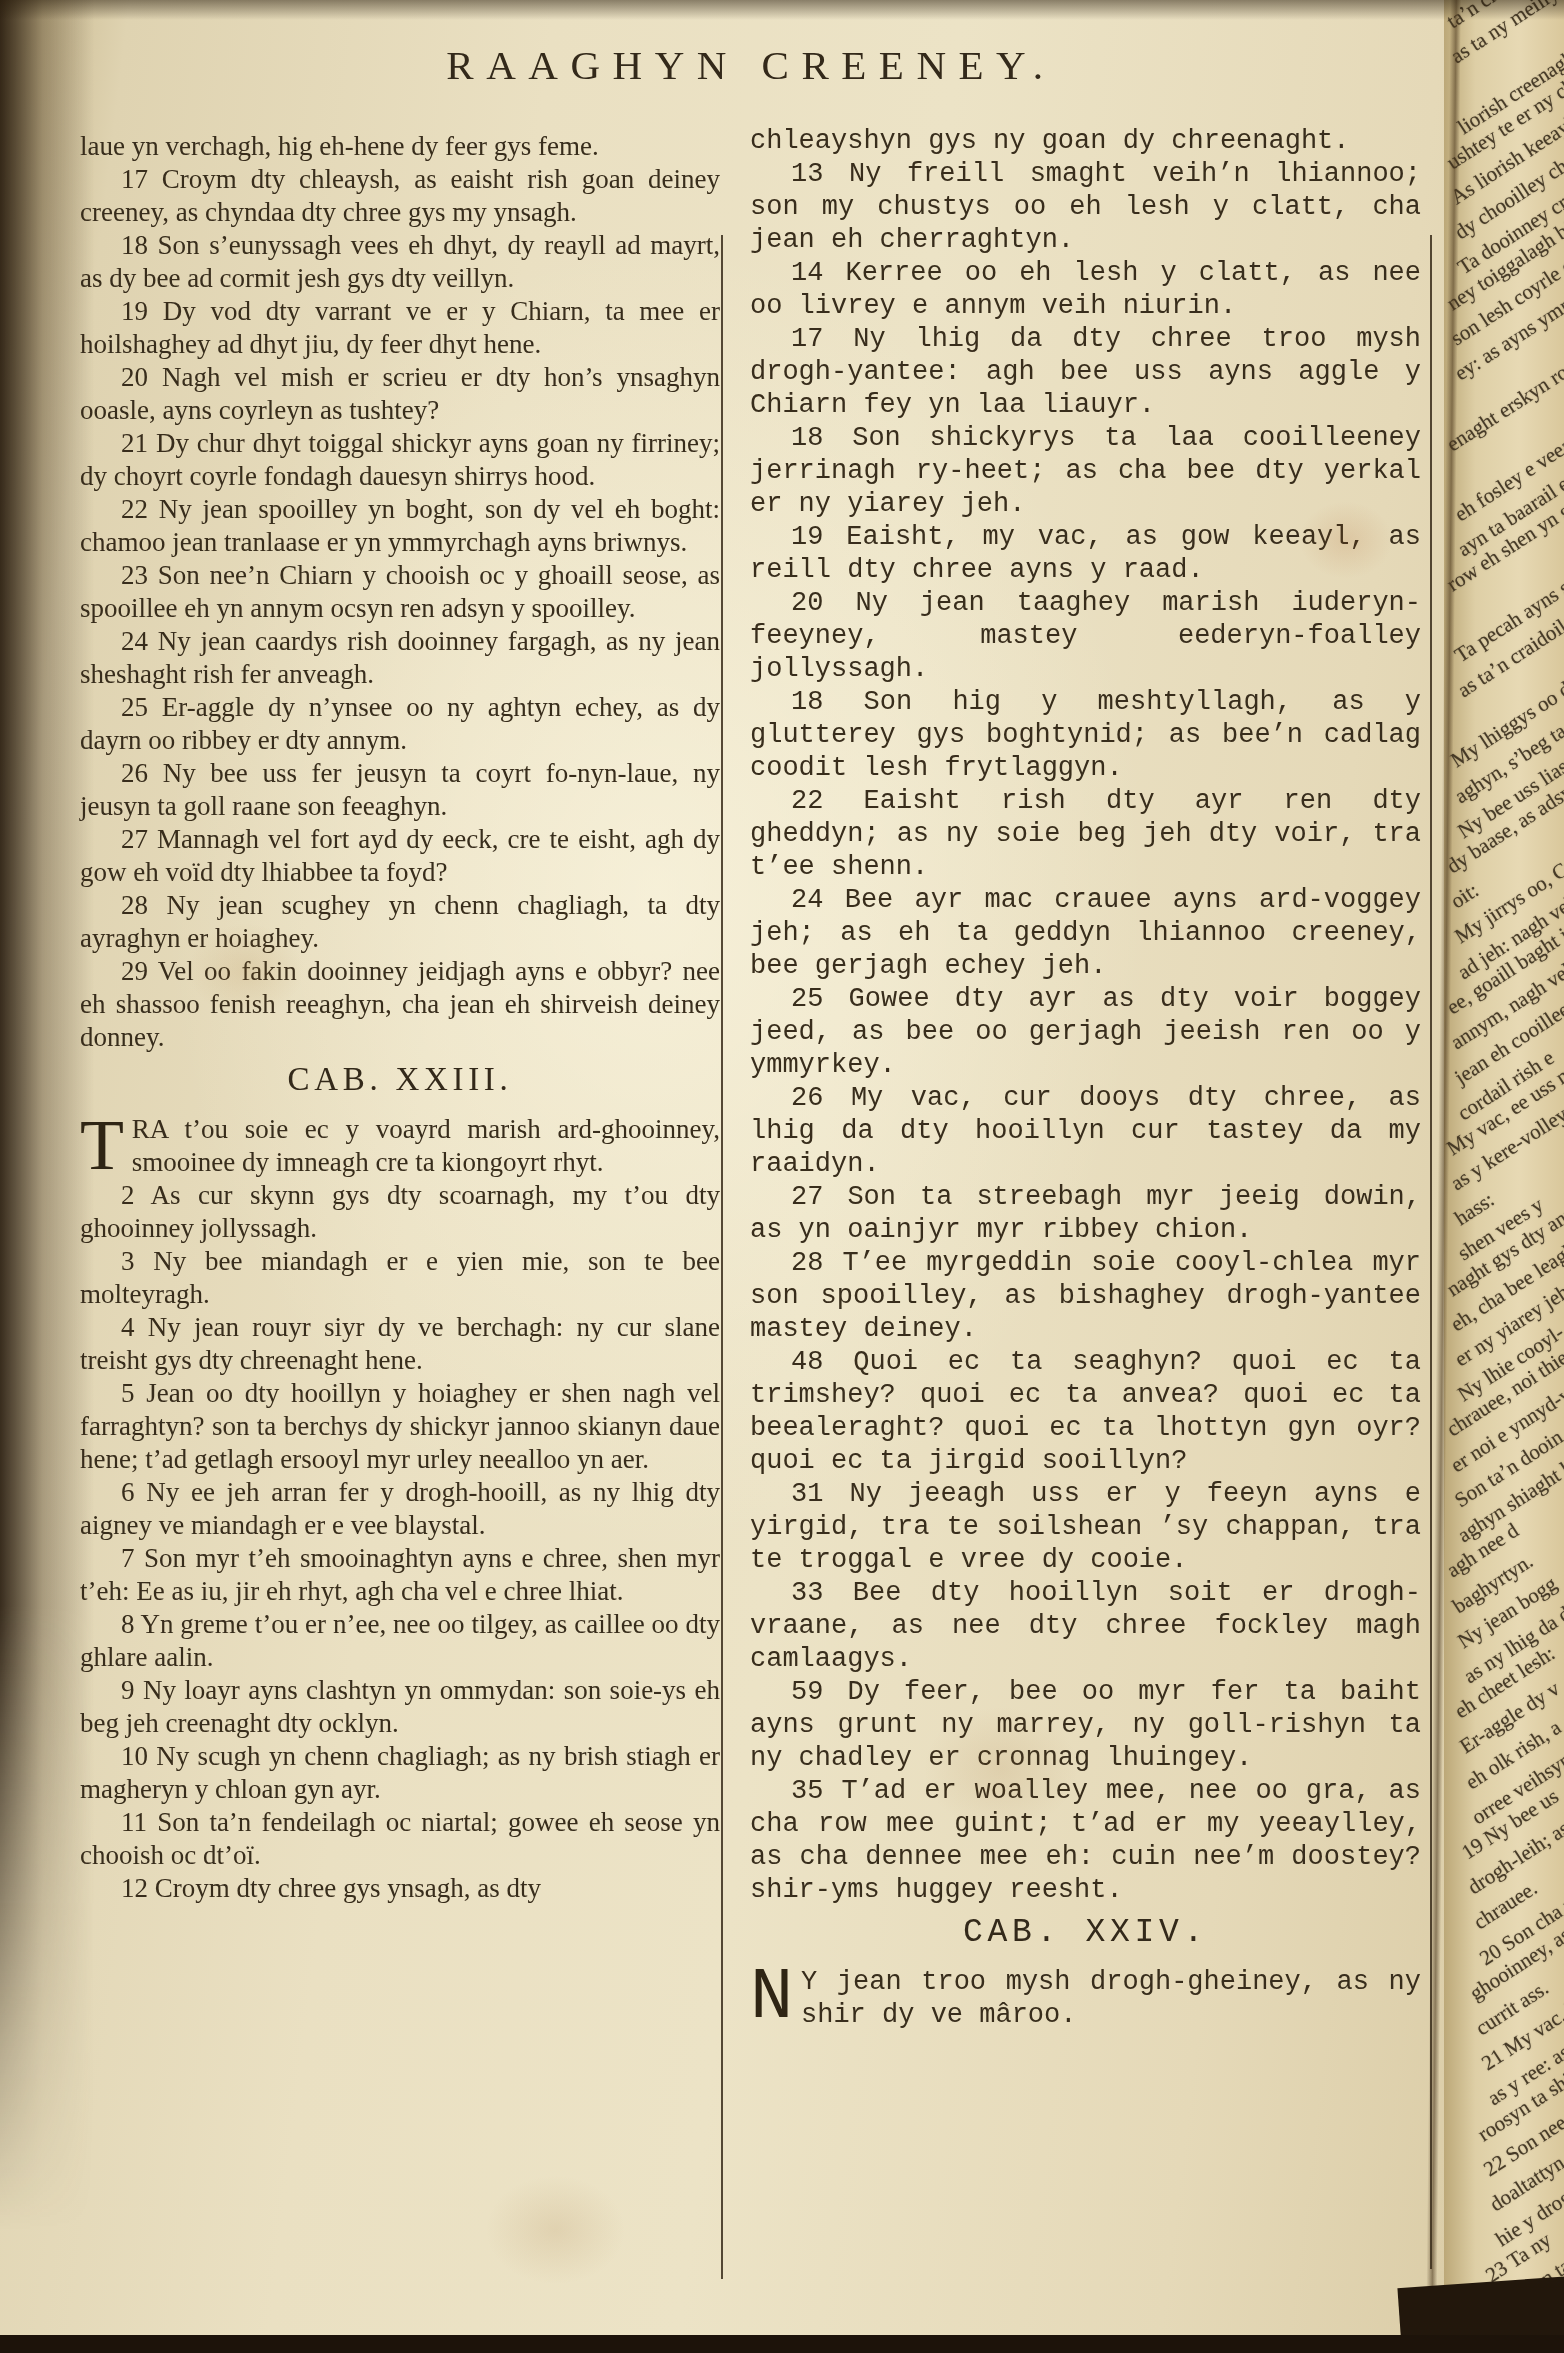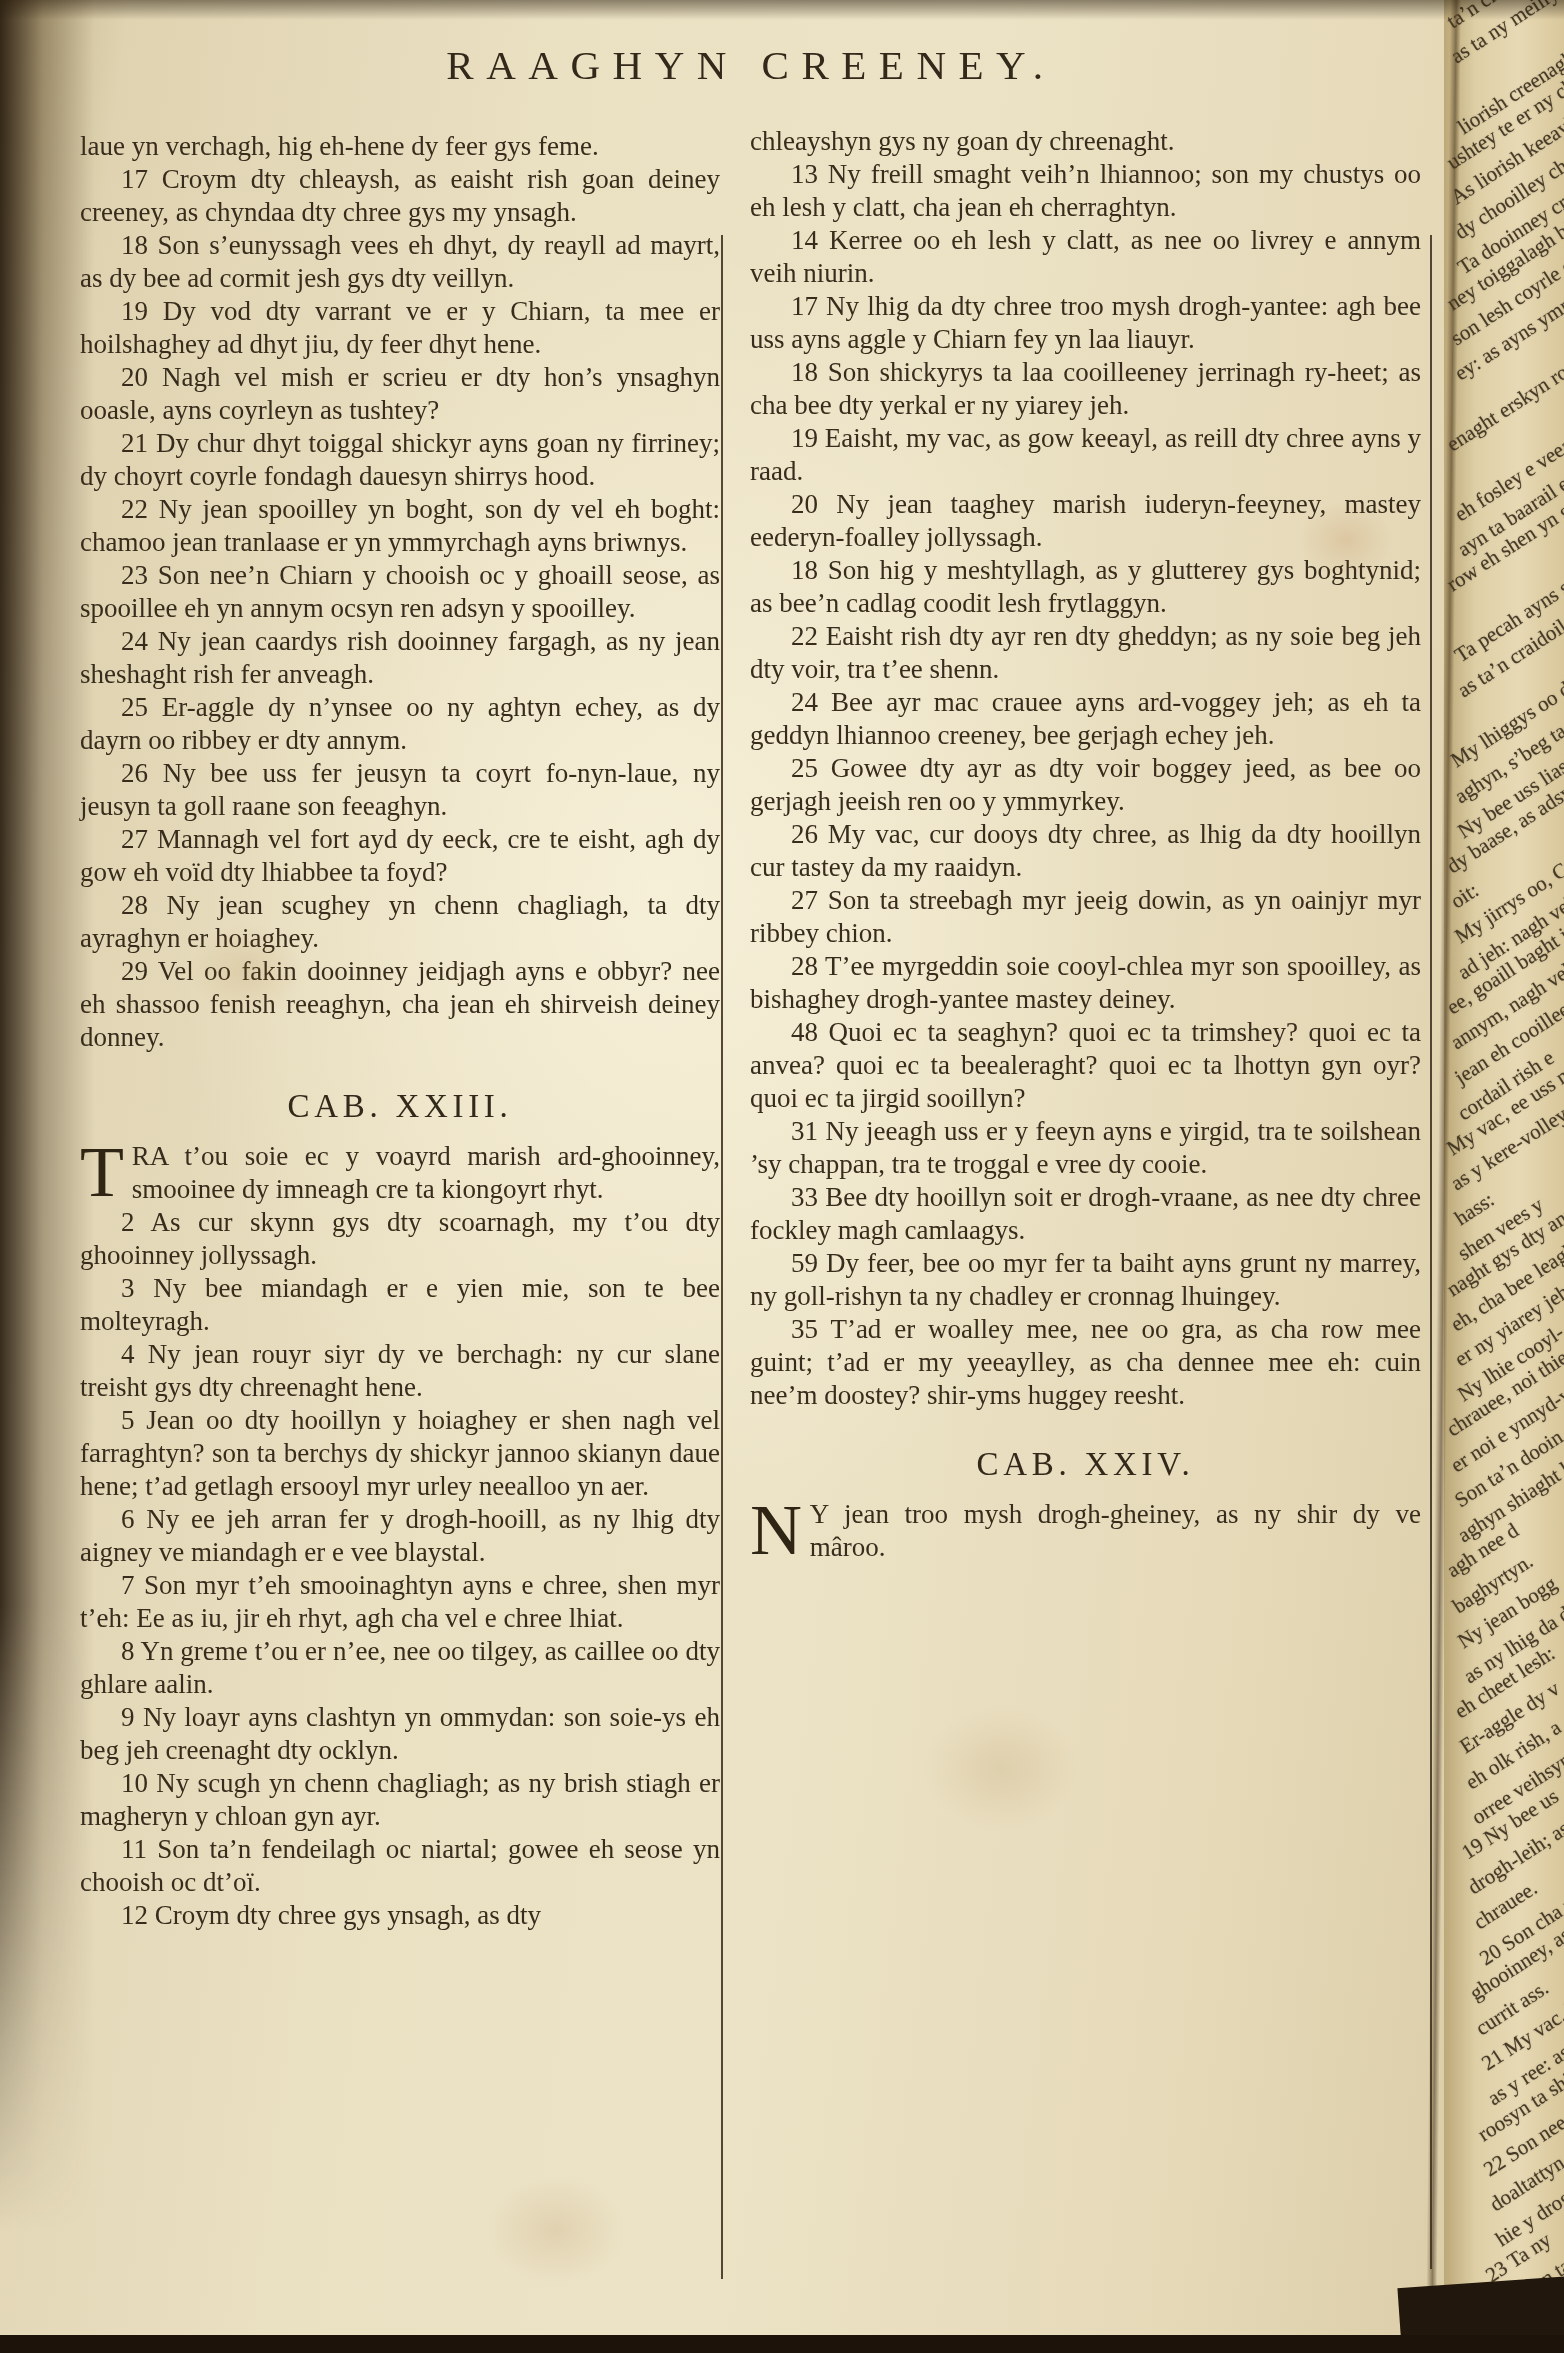--- a/index.html
+++ b/index.html
@@ -27,27 +27,27 @@
   #bottom-bar{position:absolute;left:0;bottom:0;width:100%;height:19px;background:#1d130a;}
   #bottom-wedge{position:absolute;left:1401px;top:2281px;width:203px;height:110px;background:#22170c;transform:rotate(-4deg);}
 
   .header{
     position:absolute;left:74px;top:41px;width:1354px;text-align:center;
     font-size:41px;letter-spacing:12.5px;color:#33291a;font-weight:normal;
   }
 
   .col{position:absolute;color:#382d1c;font-size:27px;line-height:33px;text-align:justify;}
   #left-col{left:80px;top:130px;width:640px;}
-  #right-col{left:750px;top:125px;width:671px;}
+  #right-col{left:750px;top:125px;width:671px;font-family:Liberation Mono, monospace;}
   .col p{margin:0;text-indent:41px;}
   .col p.cont{text-indent:0;}
   .col p.drop{text-indent:0;}
   .chapter{
     text-indent:0;text-align:center;font-size:33px;letter-spacing:4.7px;
-    margin:36px 0 17px 0;color:#33291a;
+    margin:9px 0 17px 0;color:#33291a;
   }
   .dropcap{
     float:left;font-size:72px;line-height:58px;padding:3.1px 7.8px 0 0;color:#2f2514;
   }
   .rule{position:absolute;width:2.3px;background:rgba(56,44,26,0.85);}
   #rule-mid{left:721px;top:235px;height:2044px;}
   #rule-right{left:1430px;top:235px;height:2034px;}
 
   
   #curl{

